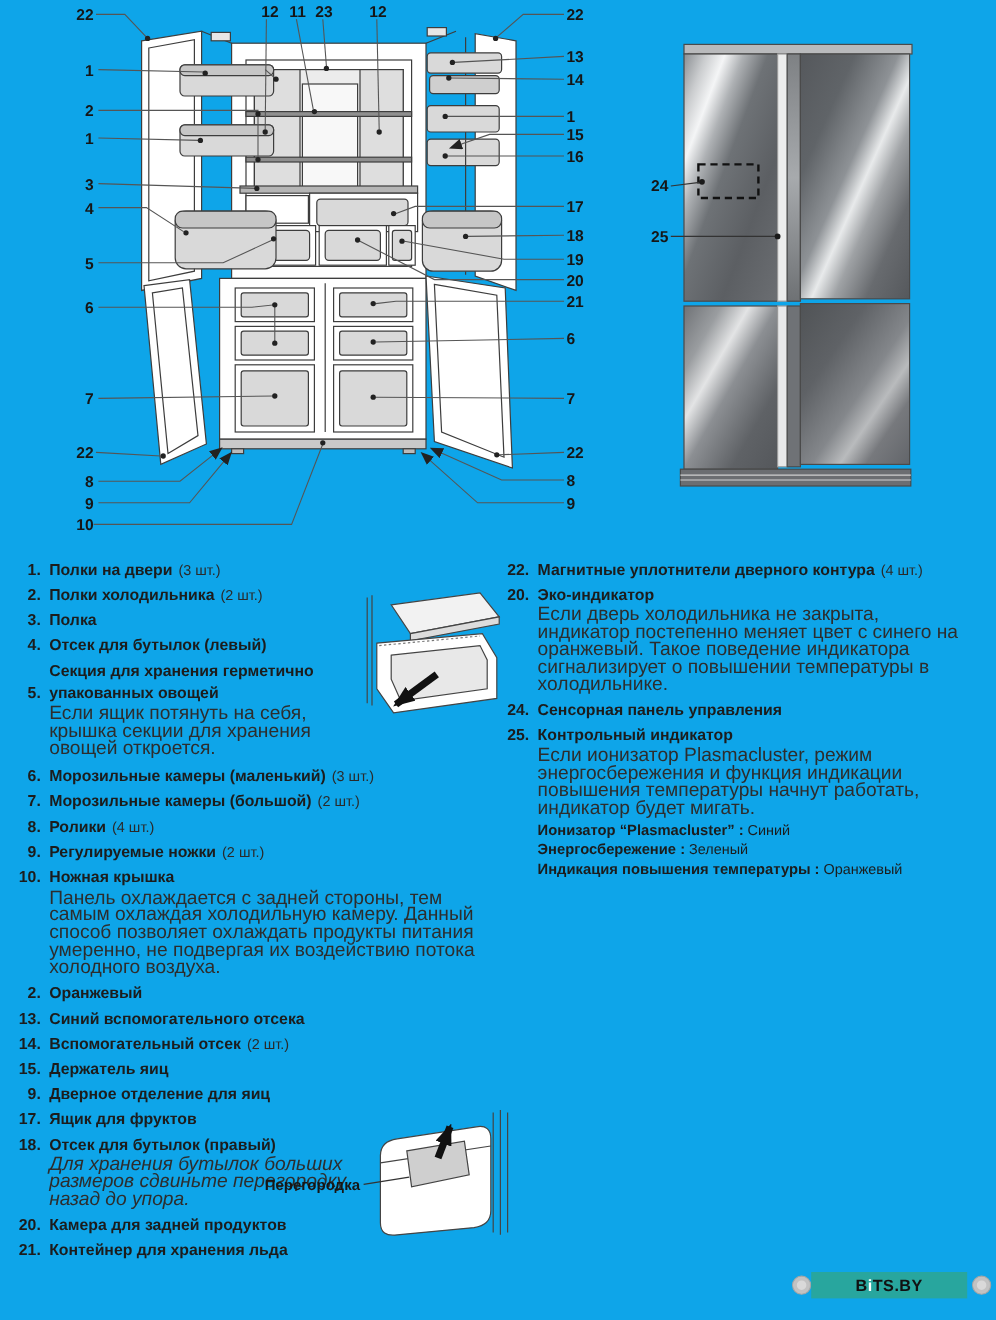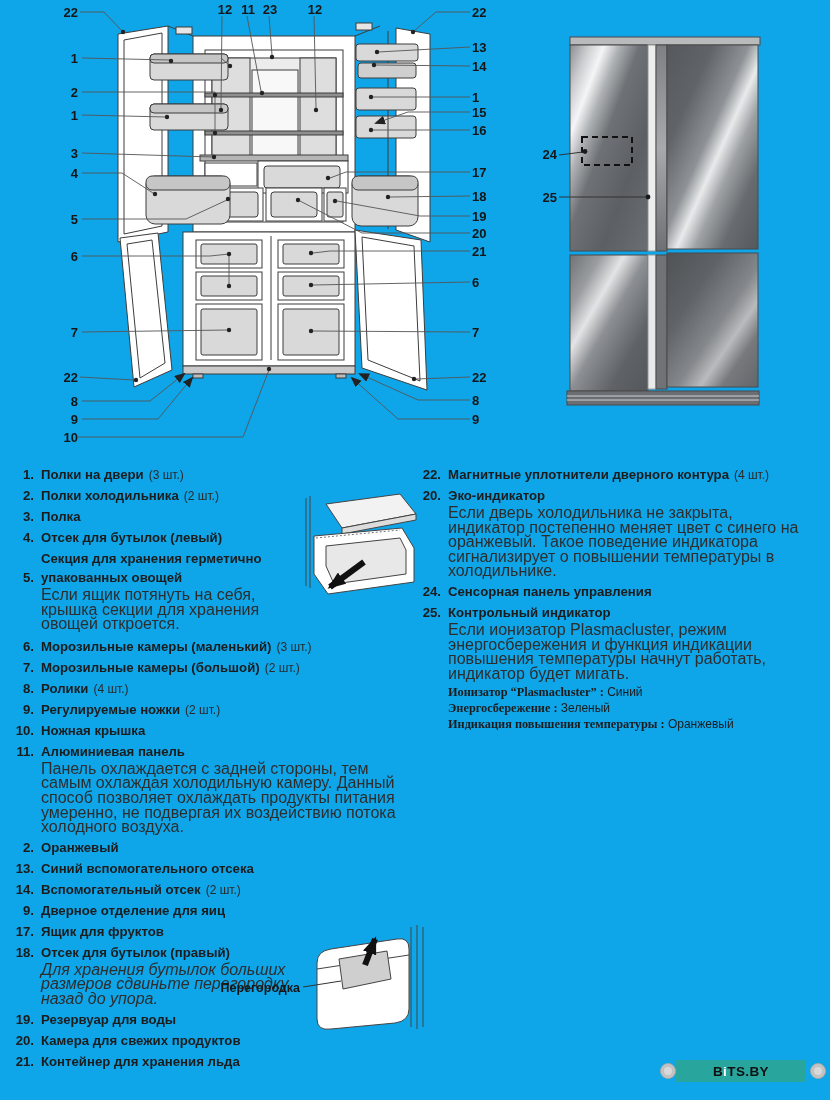--- a/index.html
+++ b/index.html
@@ -19,21 +19,21 @@
   .rightc .num{flex-basis:30px;}
   .ttwrap{flex:1;}
   .tt{font-weight:700;font-size:13.2px;line-height:19px;}
   .cnt{font-weight:400;font-size:12px;margin-left:5px;color:#2a2a2a;}
   .note{font-size:16px;line-height:14.6px;color:#2d2d2d;margin:1px 0 3px 33px;width:378px;}
   .rightc .note{margin-left:37px;width:364px;}
   .w265{display:inline-block;width:268px;}
   .note.w265{width:264px;}
   .note.w250{width:252px;font-style:italic;}
   .ind{font-size:12px;line-height:16px;margin-left:37px;}
-  .ind-l{font-weight:700;font-size:12.3px;font-family:Liberation Serif, serif;}
+  .ind-l{font-weight:700;font-size:12.3px;}
 
   
   .wm{position:absolute;left:660px;top:1058px;width:166px;height:32px;}
   .wm .c{position:absolute;top:5px;width:14px;height:14px;border-radius:50%;
          background:#d9d9d9;border:1px solid #a6a6a6;box-shadow:inset 0 0 0 3px #c2c2c2;}
   .wm .c.l{left:0;} .wm .c.r{left:150px;}
   .wm .band{position:absolute;left:16px;top:2px;width:130px;height:22px;background:#28a69e;
             display:flex;align-items:center;justify-content:center;
             font-weight:700;font-size:13.5px;letter-spacing:.4px;}
   .wm .band .b,.wm .band .rest{color:#111;}
@@ -364,24 +364,20 @@
           <span class="ttwrap"><span class="tt">Регулируемые ножки</span><span class="cnt">(2 шт.)</span></span>
         </div>
       </div>
     <div class="pli">
         <div class="plh">
           <span class="num">10.</span>
           <span class="ttwrap"><span class="tt">Ножная крышка</span></span>
         </div>
       </div>
     <div class="pli">
-        <div class="plh">
-          <span class="num">11.</span>
-          <span class="ttwrap"><span class="tt">Алюминиевая панель</span></span>
-        </div>
       <div class="note">Панель охлаждается с задней стороны, тем самым охлаждая холодильную камеру. Данный способ позволяет охлаждать продукты питания умеренно, не подвергая их воздействию потока холодного воздуха.</div>
       </div>
     <div class="pli">
         <div class="plh">
           <span class="num">2.</span>
           <span class="ttwrap"><span class="tt">Оранжевый</span></span>
         </div>
       </div>
     <div class="pli">
         <div class="plh">
@@ -390,47 +386,47 @@
         </div>
       </div>
     <div class="pli">
         <div class="plh">
           <span class="num">14.</span>
           <span class="ttwrap"><span class="tt">Вспомогательный отсек</span><span class="cnt">(2 шт.)</span></span>
         </div>
       </div>
     <div class="pli">
         <div class="plh">
+          <span class="num">15.</span>
+          <span class="ttwrap"><span class="tt">Держатель яиц</span></span>
+        </div>
+      </div>
+    <div class="pli">
+        <div class="plh">
           <span class="num">9.</span>
           <span class="ttwrap"><span class="tt">Дверное отделение для яиц</span></span>
         </div>
       </div>
     <div class="pli">
         <div class="plh">
           <span class="num">17.</span>
           <span class="ttwrap"><span class="tt">Ящик для фруктов</span></span>
         </div>
       </div>
     <div class="pli">
         <div class="plh">
           <span class="num">18.</span>
           <span class="ttwrap"><span class="tt">Отсек для бутылок (правый)</span></span>
         </div>
       <div class="note w250">Для хранения бутылок больших размеров сдвиньте перегородку назад до упора.</div>
       </div>
     <div class="pli">
         <div class="plh">
-          <span class="num">19.</span>
-          <span class="ttwrap"><span class="tt">Резервуар для воды</span></span>
-        </div>
-      </div>
-    <div class="pli">
-        <div class="plh">
           <span class="num">20.</span>
-          <span class="ttwrap"><span class="tt">Камера для свежих продуктов</span></span>
+          <span class="ttwrap"><span class="tt">Камера для задней продуктов</span></span>
         </div>
       </div>
     <div class="pli">
         <div class="plh">
           <span class="num">21.</span>
           <span class="ttwrap"><span class="tt">Контейнер для хранения льда</span></span>
         </div>
       </div>
   </div>
 

